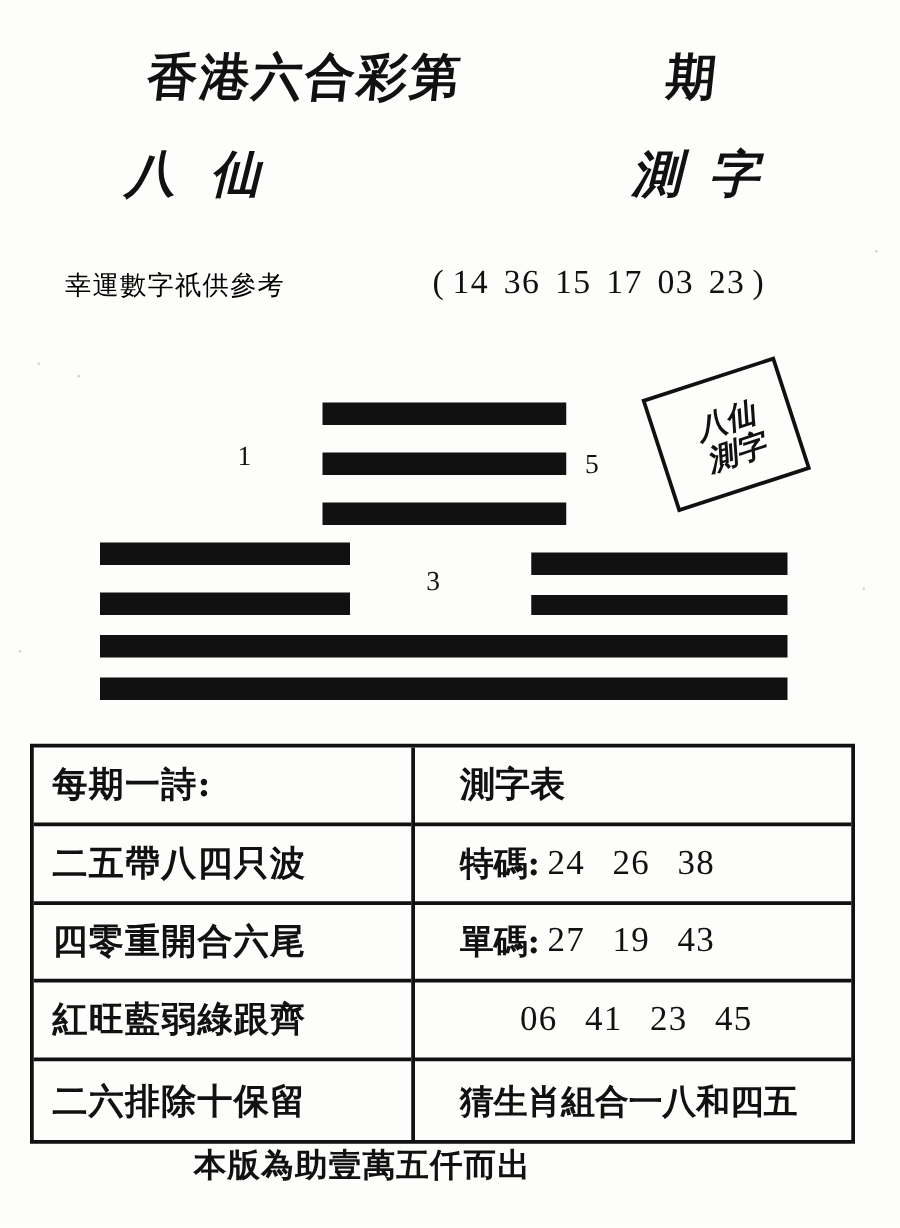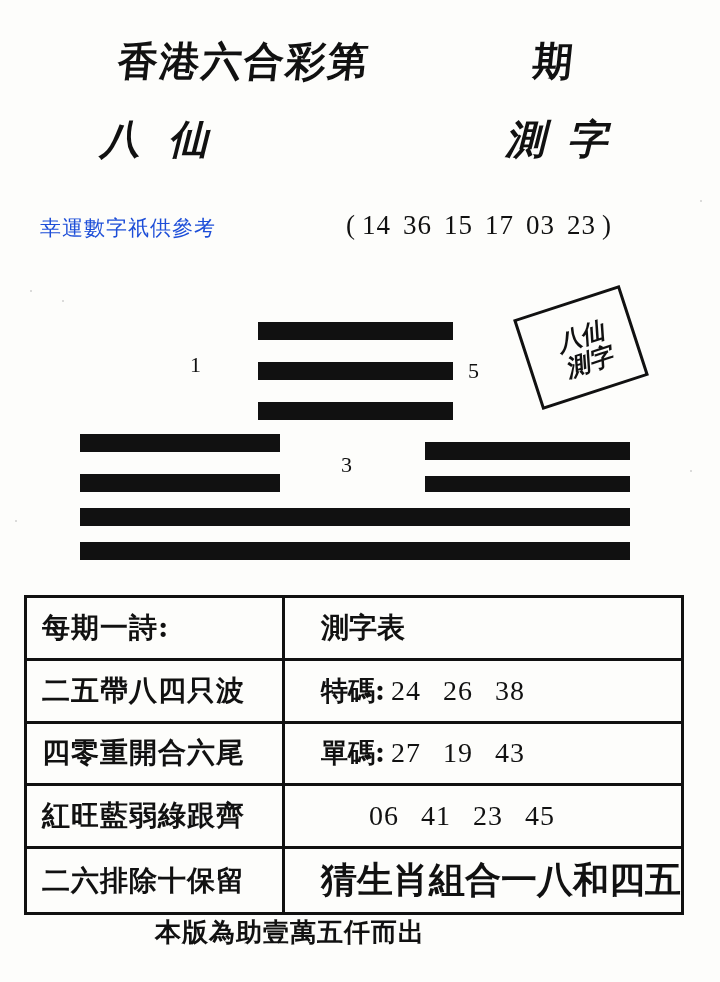--- a/index.html
+++ b/index.html
@@ -82,24 +82,24 @@
 
   .lucky-row {
     position: absolute;
     top: 214px;
     left: 0;
     width: 720px;
     height: 40px;
   }
   .lucky-label {
     position: absolute;
-    left: 40px;
+    left: 52px;
     top: 0;
     font-size: 21px;
-    color: #1d4ed8;
+    color: #000000;
     font-family: Liberation Sans, sans-serif;
     letter-spacing: 1px;
   }
   .lucky-nums {
     position: absolute;
     left: 346px;
     top: -4px;
     font-size: 27px;
     color: #111;
     font-family: "Liberation Serif", serif;
@@ -233,21 +233,21 @@
   }
   .nums {
     font-family: "Liberation Serif", serif;
     font-size: 28px;
     font-weight: normal;
     letter-spacing: 1px;
   }
   .nums span { margin-right: 22px; }
   .nums.indent { margin-left: 48px; }
   .zodiac {
-    font-size: 36px;
+    font-size: 27px;
     font-weight: bold;
     font-family: "DejaVu Serif", serif;
     letter-spacing: 0px;
     white-space: nowrap;
   }
 
   
   .footer-note {
     position: absolute;
     left: 155px;

